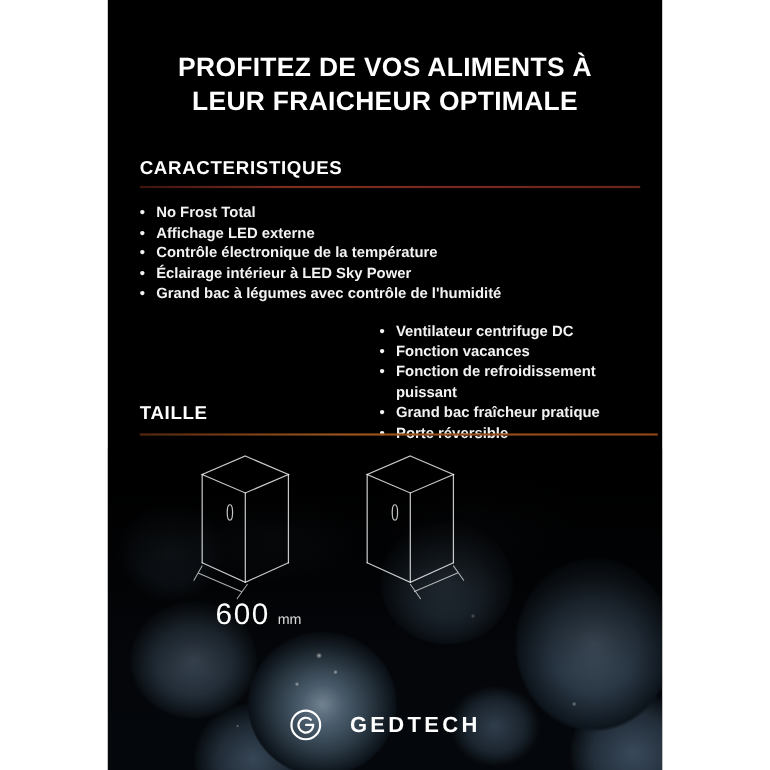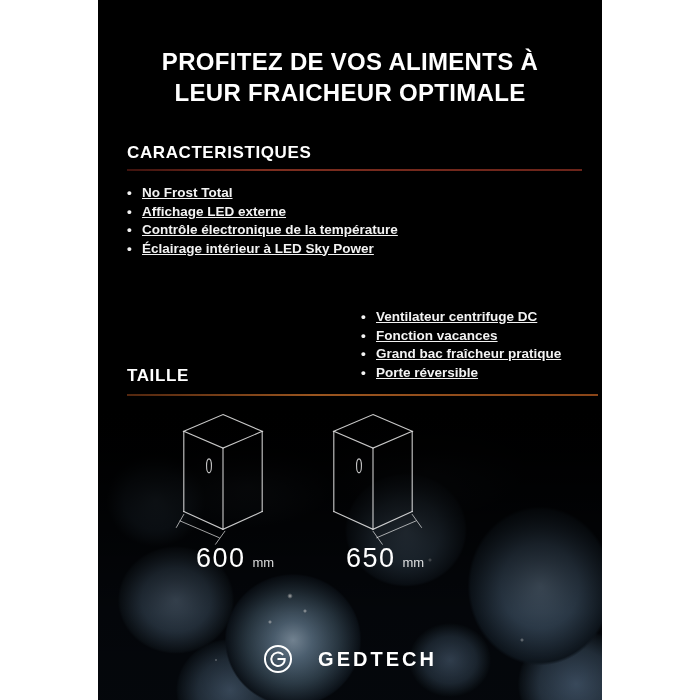--- a/index.html
+++ b/index.html
@@ -38,23 +38,23 @@
   .title span { display:block; }
 
   .features { position:absolute; top:143px; left:29px; right:20px; z-index:2; }
   .heading { margin:0; color:#fff; font-size:17px; font-weight:bold; letter-spacing:.6px; }
   .rule { height:2px; margin-top:6px; }
   .rule-red { background:linear-gradient(90deg,#3f130e,#7d2e1f 30%,#6b241a); }
   .rule-orange { background:linear-gradient(90deg,#53270f,#9a551f 40%,#8a4518); }
 
   .list { list-style:none; margin:13px 0 0; padding:0; color:#f3f3f3;
           font-size:13.5px; font-weight:bold; }
-  .list li { position:relative; line-height:18.5px; padding-left:15px;text-decoration:underline; }
+  .list li { position:relative; line-height:18.5px; padding-left:15px; }
   .list li::before { content:"\2022"; position:absolute; left:0; top:0; }
-  .list-right { position:absolute; top:149px; left:218px; margin:16px; }
+  .list-right { position:absolute; top:149px; left:218px; margin:0; }
 
   .size-section { position:absolute; top:366px; left:29px; right:4px; z-index:2; }
   .size-section .rule { margin-top:8px; }
 
   .sizes-row { position:absolute; top:408px; left:0; width:100%; z-index:2;
                display:flex; padding-left:50px; box-sizing:border-box; }
   .size-item { width:150px; position:relative; }
   .size-item svg { display:block; margin:0 auto; width:122px; height:140px; }
   .size-label { margin-top:-5px; text-align:center; transform:translateX(12px);
                 color:#fff; white-space:nowrap; }
@@ -84,25 +84,27 @@
 
     <section class="features">
       <h2 class="heading">CARACTERISTIQUES</h2>
       <div class="rule rule-red"></div>
 
       <ul class="list list-left">
         <li>No Frost Total</li>
         <li>Affichage LED externe</li>
         <li>Contrôle électronique de la température</li>
         <li>Éclairage intérieur à LED Sky Power</li>
+        <li>Grand bac à légumes avec contrôle de l'humidité</li>
       </ul>
 
       <ul class="list list-right">
         <li>Ventilateur centrifuge DC</li>
         <li>Fonction vacances</li>
+        <li>Fonction de refroidissement puissant</li>
         <li>Grand bac fraîcheur pratique</li>
         <li>Porte réversible</li>
       </ul>
     </section>
 
     <section class="size-section">
       <h2 class="heading">TAILLE</h2>
       <div class="rule rule-orange"></div>
     </section>
 
@@ -122,23 +124,20 @@
       </div>
 
       <div class="size-item">
         <svg viewBox="0 0 122 150">
           <path class="wire" d="M61,7 L103,25 L61,43 L19,25 Z"></path>
           <path class="wire" d="M19,25 L19,111 M61,43 L61,130 M103,25 L103,111"></path>
           <path class="wire" d="M19,111 L61,130 L103,111"></path>
           <ellipse class="wire" cx="46" cy="62" rx="2.6" ry="7.5"></ellipse>
           <path class="wire-dim" d="M65,139 L107,121 M61,132 L71,146 M103,114 L113,128"></path>
         </svg>
-        <div class="size-label">
-          <span class="val">650</span><span class="unit">mm</span>
-        </div>
       </div>
 
 
     </div>
 
     <div class="logo">
       <svg width="30" height="30" viewBox="0 0 26 26">
         <circle cx="13" cy="13" r="11.3" fill="none" stroke="#ffffff" stroke-width="1.7"></circle>
         <path d="M17 9 A 5.8 5.8 0 1 0 18.8 13 L 13.2 13" fill="none" stroke="#ffffff" stroke-width="1.7" stroke-linecap="round"></path>
       </svg>

